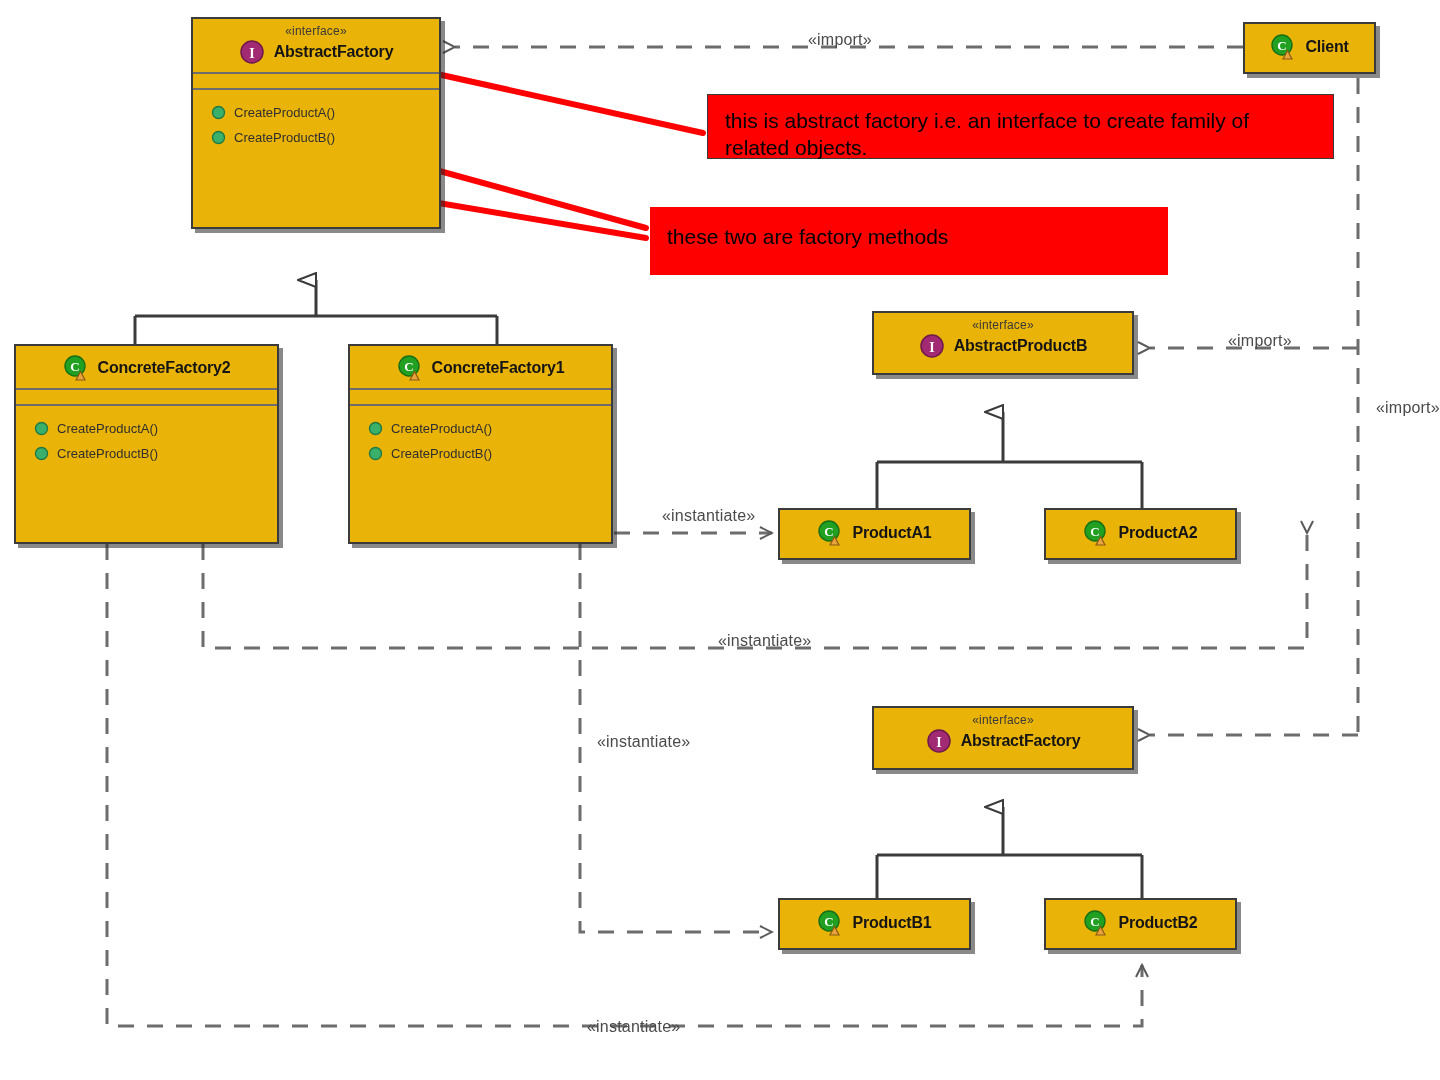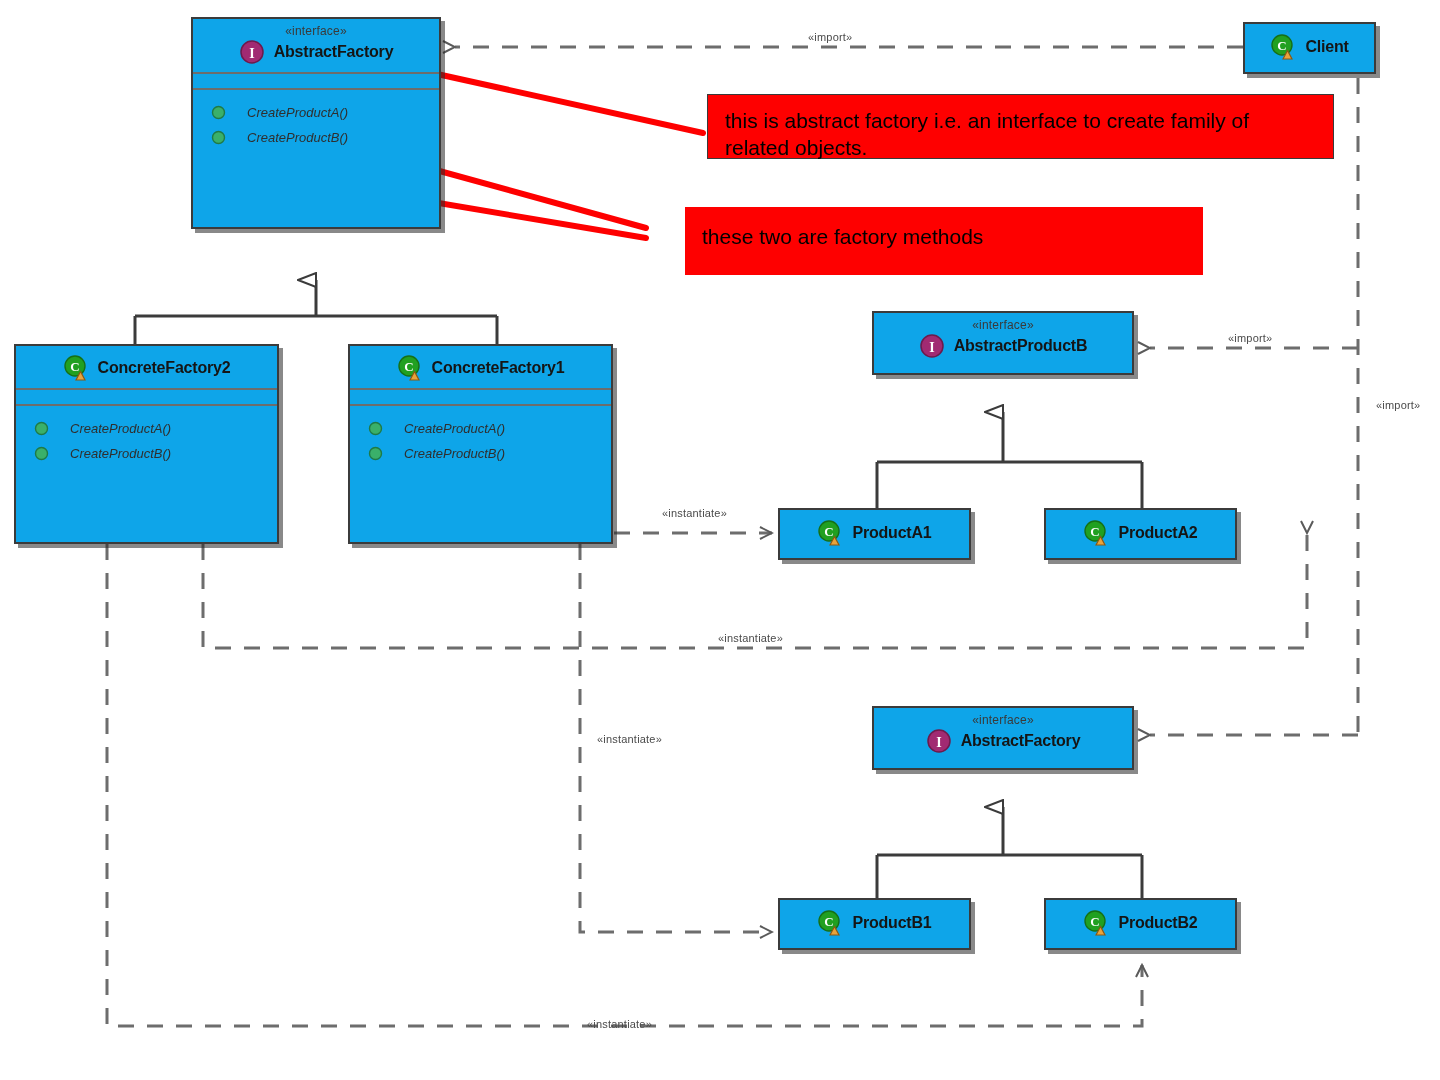--- a/index.html
+++ b/index.html
@@ -10,21 +10,21 @@
     width: 1440px; height: 1080px;
     position: relative; overflow: hidden;
     font-family: "Liberation Sans", sans-serif;
   }
   #canvas { position: absolute; inset: 0; width: 1440px; height: 1080px; }
   #edge-layer { position: absolute; left: 0; top: 0; width: 1440px; height: 1080px; }
 
   
   .uml-box {
     position: absolute;
-    background: #0ea5e9;
+    background: #eab308;
     border: 2px solid #3b3b3b;
     box-shadow: 4px 4px 0 rgba(40,40,40,0.55);
     box-sizing: border-box;
   }
   .uml-title {
     padding: 6px 14px 7px 14px;
     text-align: center;
   }
   .stereo {
     display: block;
@@ -47,23 +47,22 @@
     white-space: nowrap;
     letter-spacing: -.2px;
   }
   .sep {
     height: 0; border-top: 2px solid #6d6d6d;
   }
   .attrs-pane { height: 14px; }
   .ops-pane { padding: 10px 0 11px 0; }
   .op-row {
     display: flex; align-items: center;
-    gap: 21px;
+    gap: 8px;
     padding: 5px 0 5px 18px;
-    font-style: italic;
   }
   .op-label {
     font-size: 13px;
     color: #2f2f2f;
     white-space: nowrap;
   }
 
   
   .icon { flex: 0 0 auto; line-height: 0; }
   .ic-cls { width: 26px; height: 26px; }
@@ -79,21 +78,21 @@
     color: #000000;
     font-size: 21px;
     line-height: 27px;
     padding: 12px 16px 12px 17px;
   }
   .annot.noborder { border: none; }
 
   
   .edge-label {
     position: absolute;
-    font-size: 11px;
+    font-size: 16px;
     color: #4a4a4a;
     white-space: nowrap;
     background: transparent;
     letter-spacing: .2px;
   }
 </style>
 </head>
 <body>
 
 <div id="canvas">
@@ -402,15 +401,15 @@
             <path d="M13,25 L17.5,16.5 L22,25 Z" fill="#e8a33d" stroke="#8a5a12" stroke-width="1.2"></path>
           </svg>
         </span>
         <span class="cls-name">ProductB2</span>
       </span>
     </div>
   </div>
 
   <div class="annot" style="left:707px; top:94px; width:627px; height:65px;">this is abstract factory i.e. an interface to create family of related objects.</div>
 
-  <div class="annot noborder" style="left:650px; top:207px; width:518px; height:68px; padding-top:16px;margin-left:35px;">these two are factory methods</div>
+  <div class="annot noborder" style="left:650px; top:207px; width:518px; height:68px; padding-top:16px;">these two are factory methods</div>
 
 </div>
 
 </body></html>

